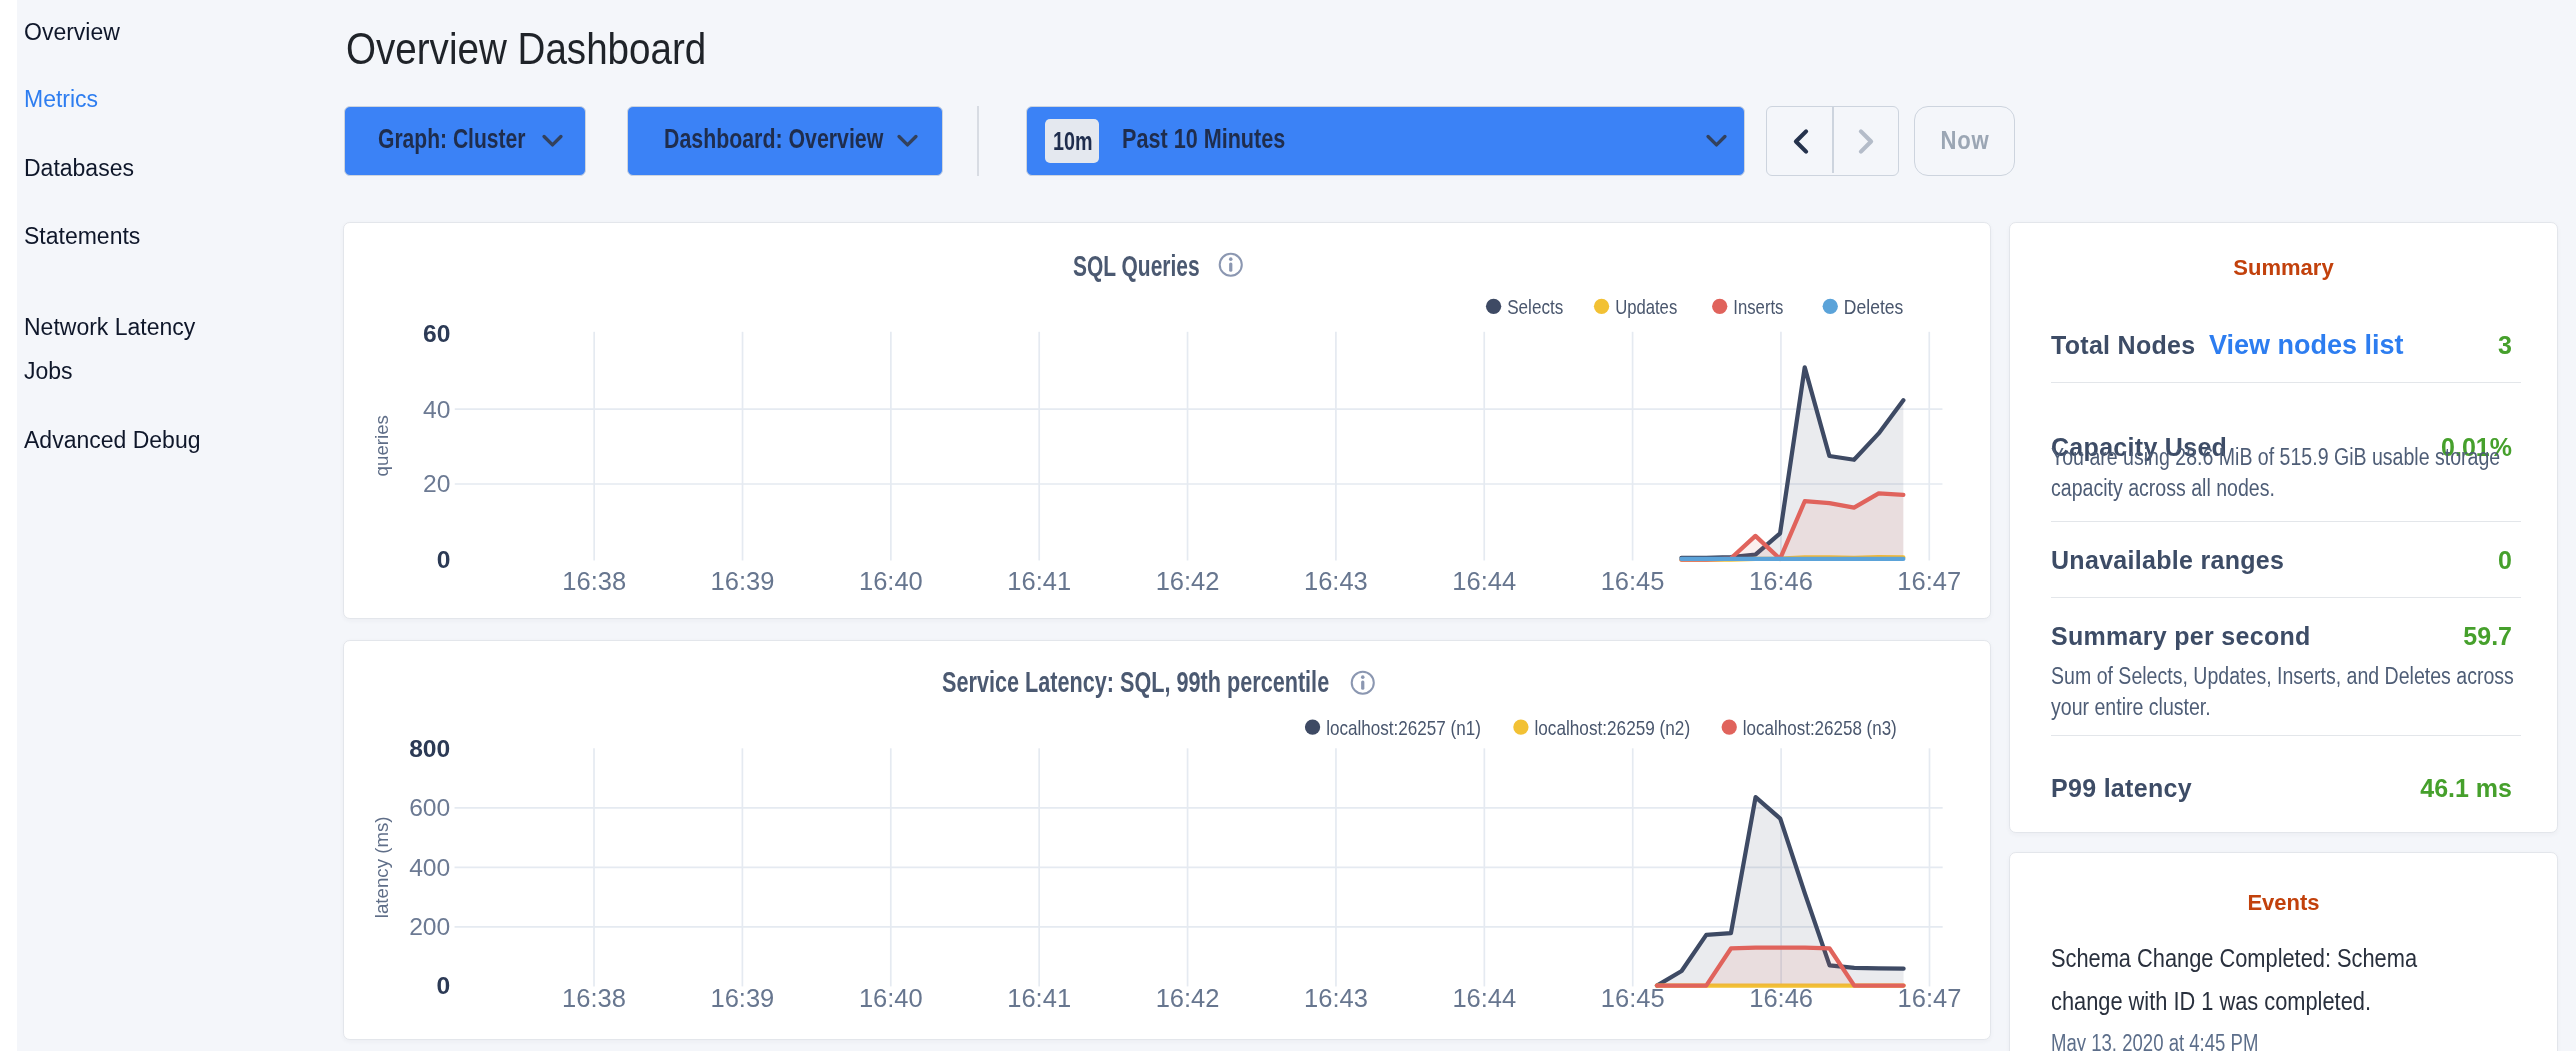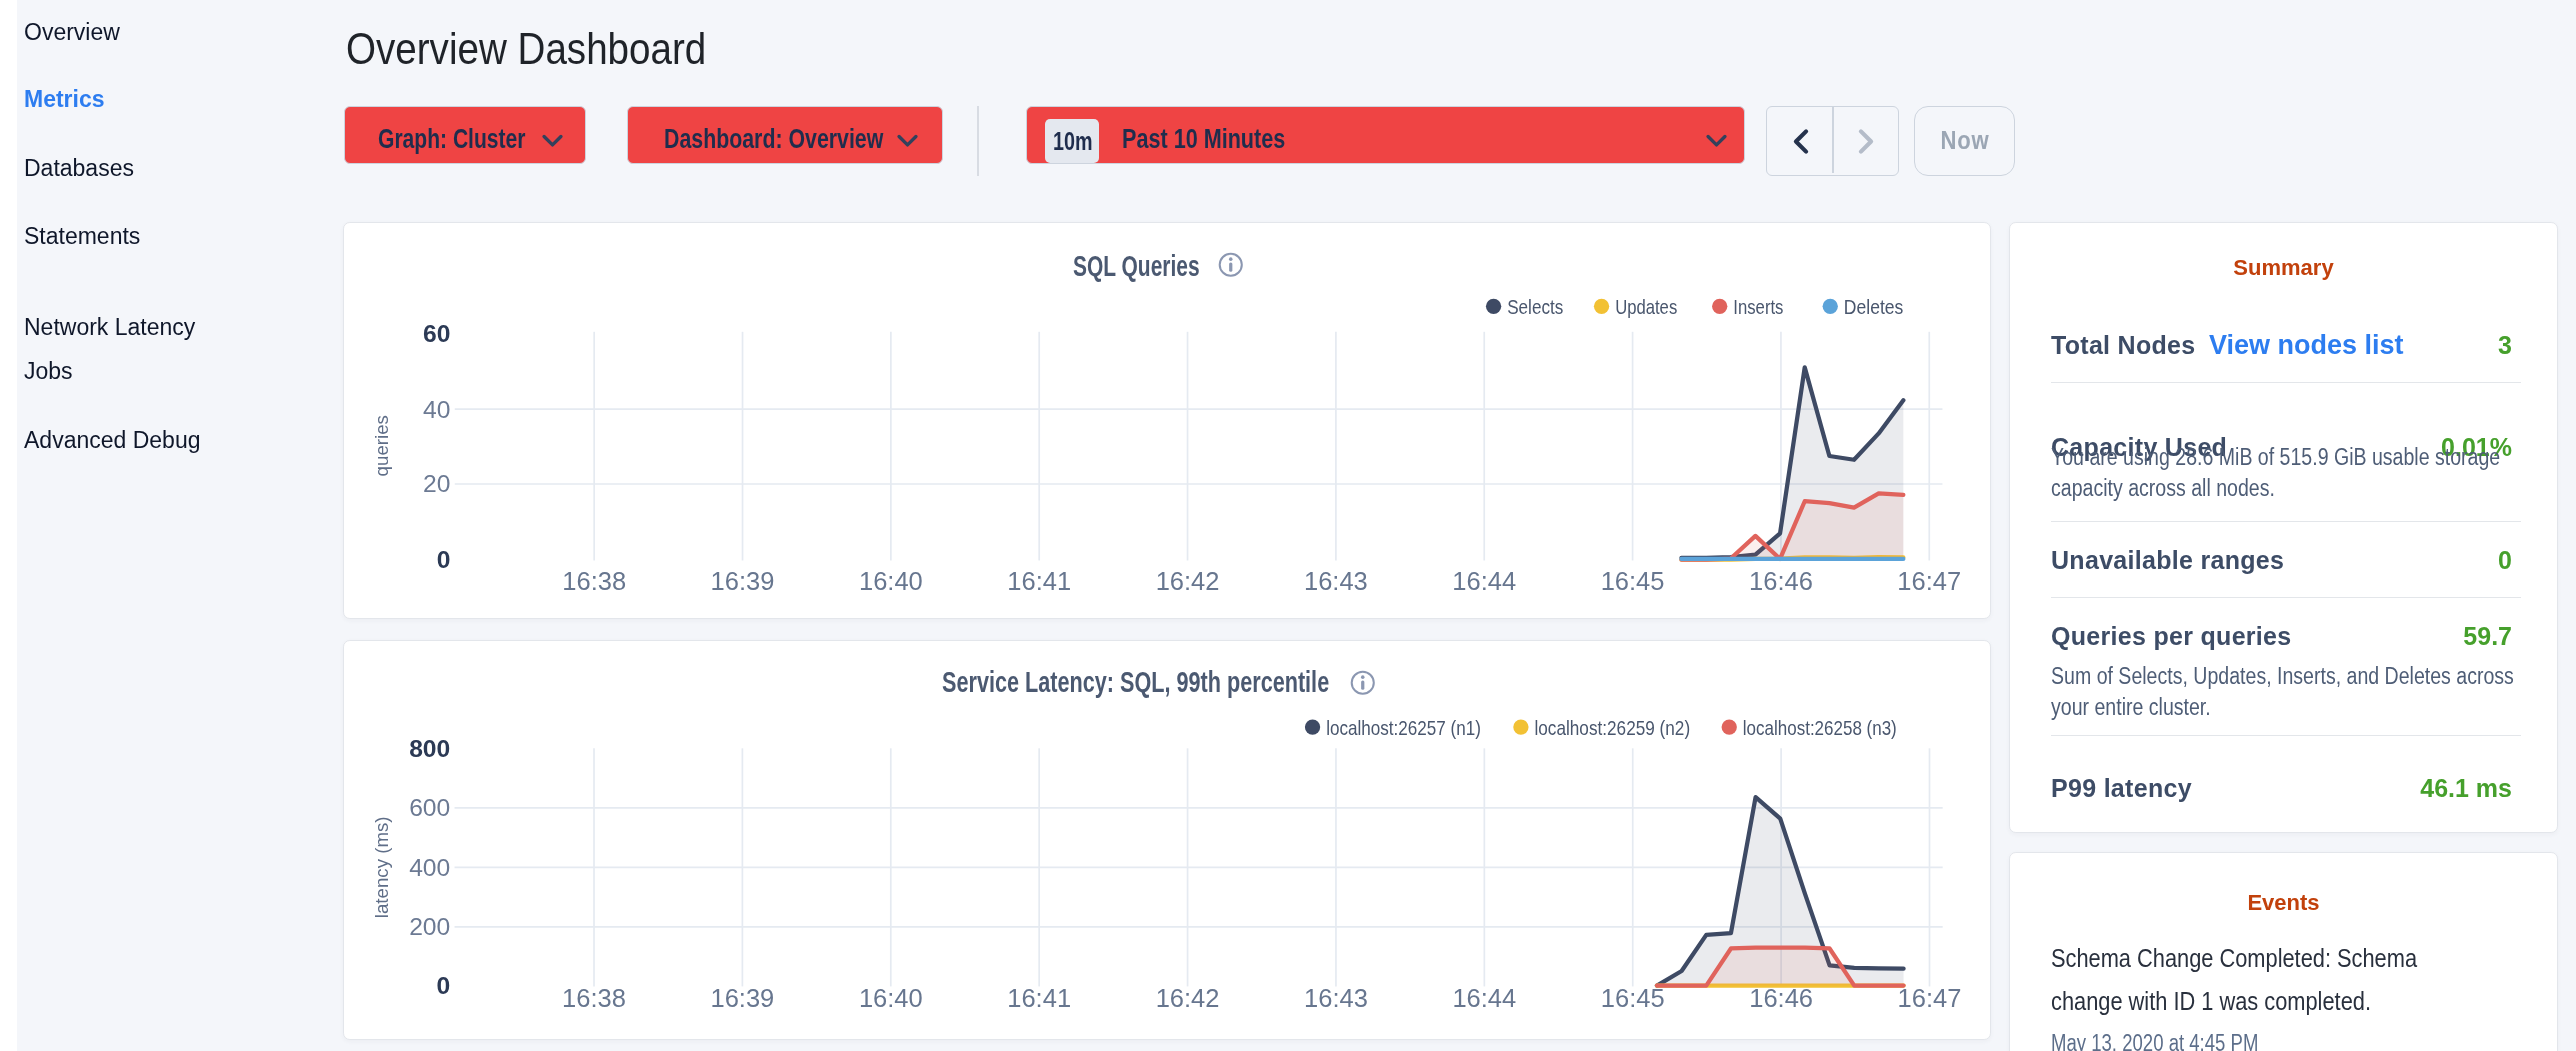--- a/index.html
+++ b/index.html
@@ -1,23 +1,23 @@
 <!DOCTYPE html>
 <html style="font-size:13.6px"><head>
 <meta charset="utf-8">
 <style>
   * { margin:0; padding:0; box-sizing:border-box; }
   html,body { width:2576px; height:1051px; overflow:hidden; }
   body { background:#f4f6fa; font-family:"Liberation Sans", sans-serif; position:relative; }
   .strip { position:absolute; left:0; top:0; width:17px; height:1051px; background:#ffffff; }
   .nav { position:absolute; left:24px; font-size:23px; line-height:27px; color:#0f172a; }
-  .nav.sel { color:#2d7df0; font-weight:700;text-align:center; }
+  .nav.sel { color:#2d7df0; font-weight:400;text-align:center; }
   .pgtitle { position:absolute; left:346px; top:25px; font-size:44px; line-height:48px; color:#1f2329;
              transform:scaleX(0.877); transform-origin:left center; white-space:nowrap; }
-  .ctrl { position:absolute; top:106px; height:58px; background:#ef4444; border:1.7px solid #cdd4de; border-radius:6px; }
+  .ctrl { position:absolute; top:106px; height:70px; background:#3b82f6; border:1.7px solid #cdd4de; border-radius:6px; }
   .ctxt { position:absolute; font-size:27px; line-height:31px; font-weight:700; color:#1f2d4d; white-space:nowrap;
           transform-origin:left center; }
   .vdiv { position:absolute; left:977px; top:106px; width:1.7px; height:70px; background:#d8dce3; }
   .badge { position:absolute; left:18px; top:12px; width:54px; height:44px; background:#e4e8ef; border-radius:5.1px; }
   .badge span { position:absolute; left:7.7px; top:6.8px; font-size:25px; line-height:31px; font-weight:700; color:#1f2d4d;
                 transform:scaleX(0.79); transform-origin:left center; }
   .grp { position:absolute; left:1766px; top:106px; width:133px; height:70px; border:1.7px solid #cdd4de; border-radius:6px; }
   .grp .sep { position:absolute; left:65px; top:0; width:1.7px; height:66px; background:#cdd4de; }
   .nowbtn { position:absolute; left:1914px; top:106px; width:101px; height:70px; border:1.7px solid #cdd4de; border-radius:14px; }
   .nowbtn span { position:absolute; left:50%; top:18px; font-size:26px; line-height:31px; font-weight:700; color:#9ba6b4;
@@ -213,21 +213,21 @@
       <span class="sval">0.01%</span>
     </div>
     <div class="ssub" style="top:219px;">You are using 28.6 MiB of 515.9 GiB usable storage<br>capacity across all nodes.</div>
     <div class="ssep" style="top:298px;"></div>
     <div class="srow" style="top:320px;">
       <span class="slabel">Unavailable ranges</span>
       <span class="sval">0</span>
     </div>
     <div class="ssep" style="top:374px;"></div>
     <div class="srow" style="top:396px;">
-      <span class="slabel">Queries per queries</span>
+      <span class="slabel">Summary per second</span>
       <span class="sval">59.7</span>
     </div>
     <div class="ssub" style="top:438px;">Sum of Selects, Updates, Inserts, and Deletes across<br>your entire cluster.</div>
     <div class="ssep" style="top:512px;"></div>
     <div class="srow" style="top:548px;">
       <span class="slabel">P99 latency</span>
       <span class="sval">46.1 ms</span>
     </div>
   </div>
 

